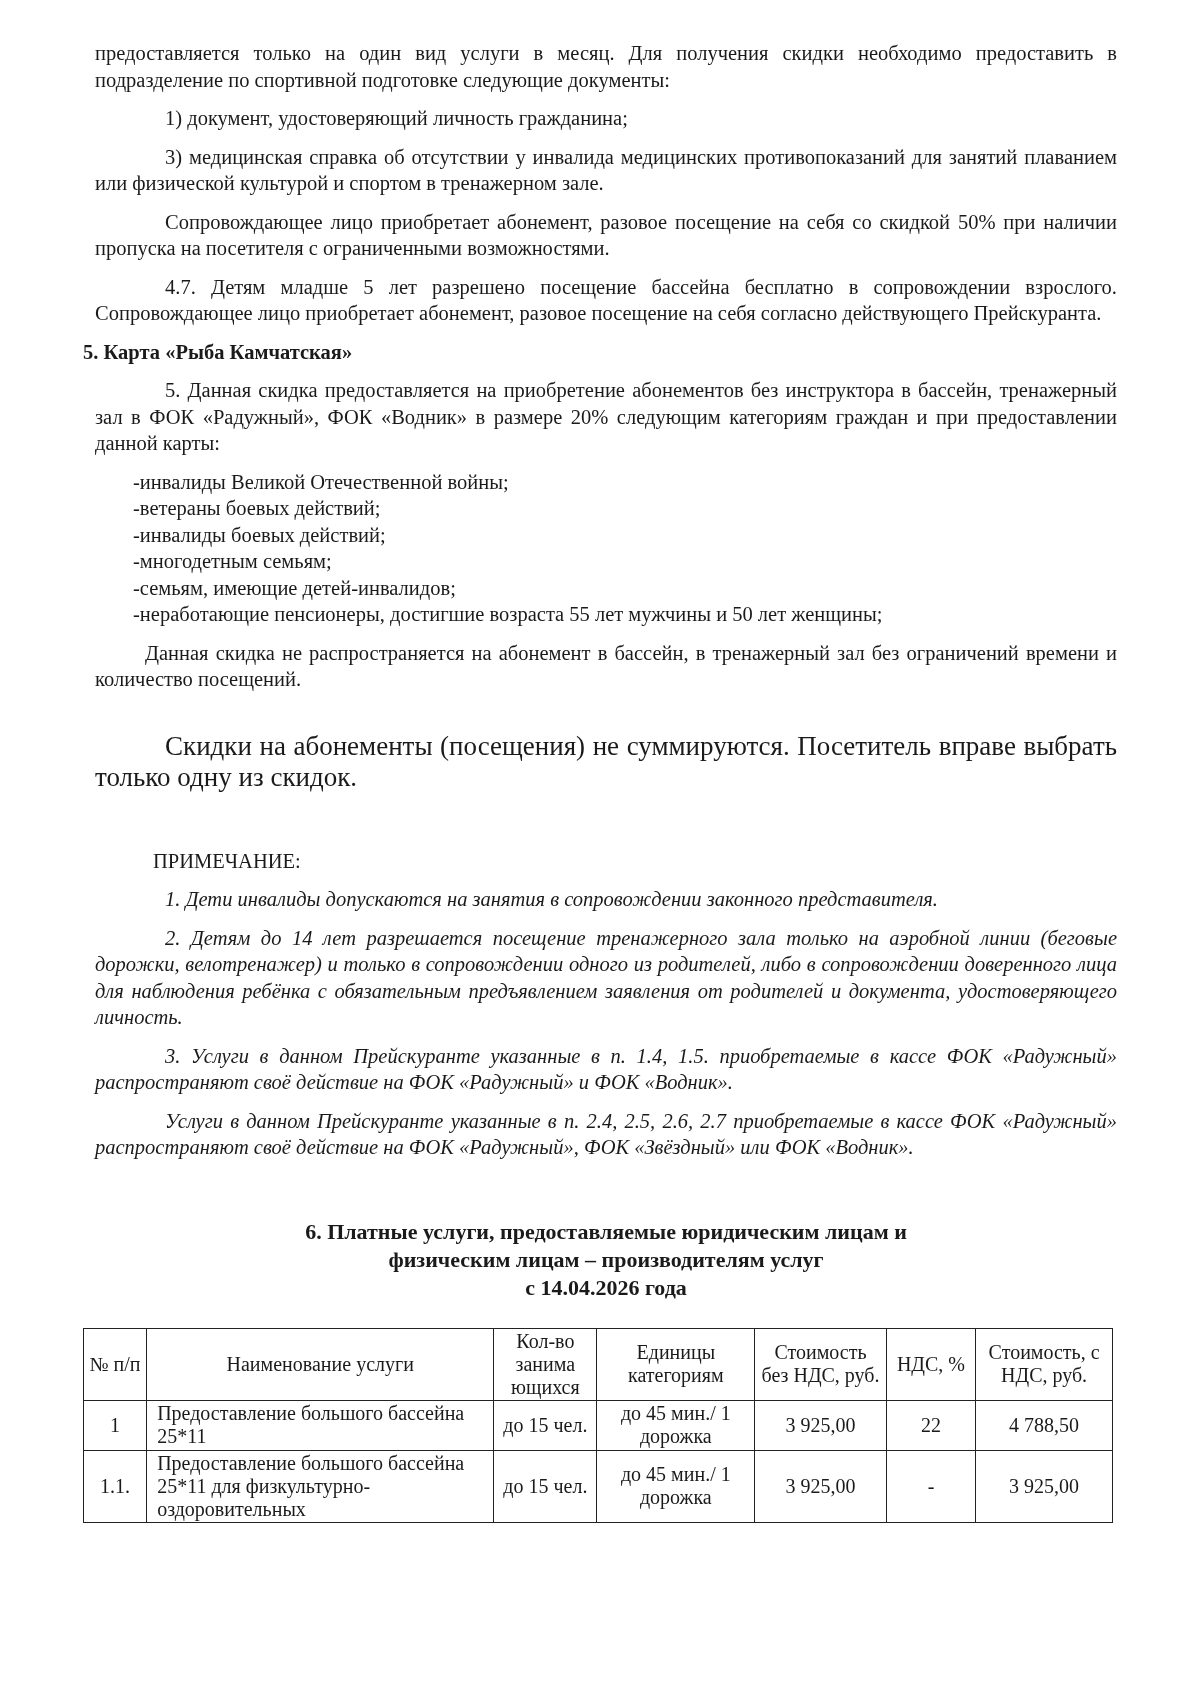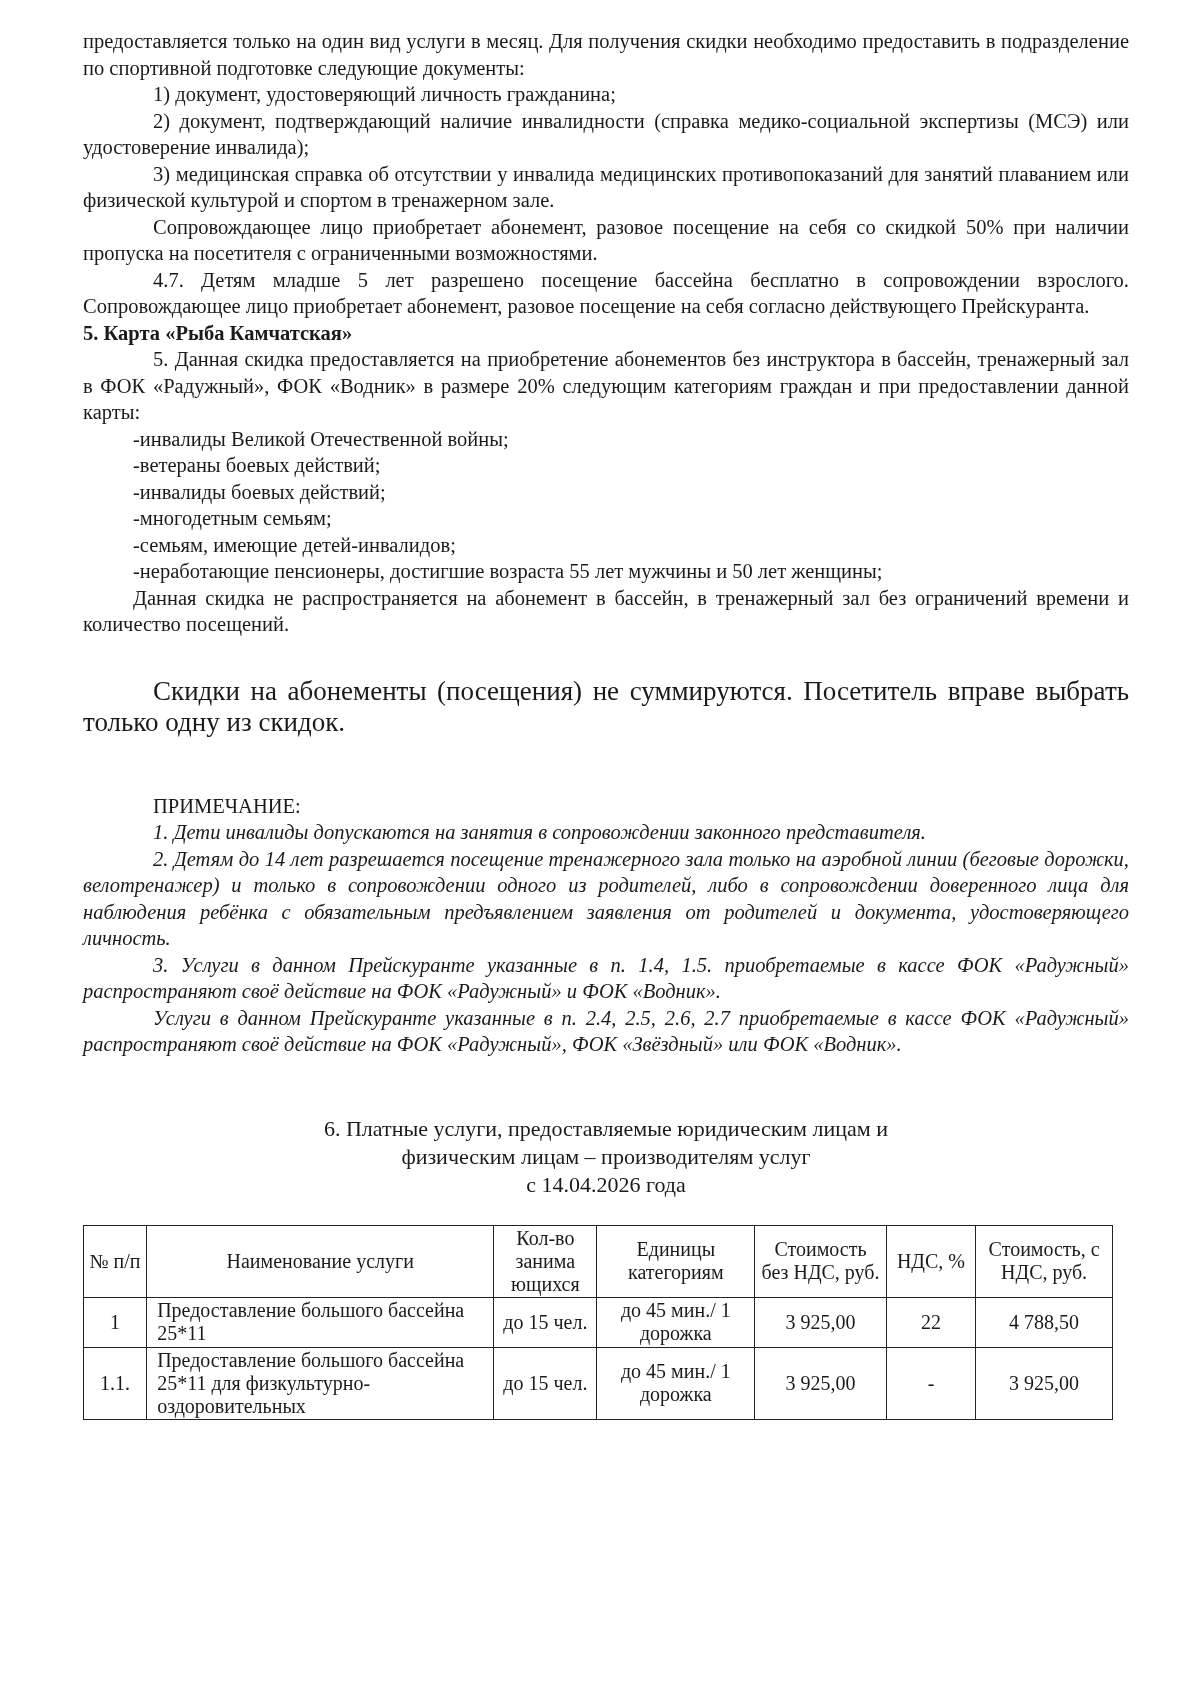--- a/index.html
+++ b/index.html
@@ -3,46 +3,45 @@
 <meta charset="utf-8">
 <style>
   html, body { margin: 0; padding: 0; background: #ffffff; }
   body {
     width: 1192px; height: 1684px; position: relative; overflow: hidden;
     font-family: "Liberation Serif", "DejaVu Serif", serif;
     color: #1a1a1a;
     font-size: 20.5px;
   }
   .page { position: absolute; left: 83px; top: 28px; width: 1046px; }
-  p { margin: 0; line-height: 26.5px; text-align: justify; }
+  p { margin: 12px; line-height: 26.5px; text-align: justify; }
   .indent { text-indent: 70px; }
   .list-item { padding-left: 50px; line-height: 26.5px; }
   .heading { font-weight: bold; line-height: 26.5px; }
   .notice { font-weight: normal; font-size: 27px; line-height: 31px; text-align: justify; text-indent: 70px; margin-top: 38px; }
   .note-title { padding-left: 70px; margin-top: 55px; line-height: 26.5px; }
   .note p { font-style: italic; }
-  .sec6-title { text-align: center; font-weight: normal; font-size: 22px; line-height: 28px; margin-top: 57px; }
+  .sec6-title { text-align: center; font-weight: bold; font-size: 22px; line-height: 28px; margin-top: 57px; }
   table.services {
     border-collapse: collapse; margin-top: 26px; width: 1030px;
     font-size: 20px;
   }
   table.services th, table.services td {
     border: 1.5px solid #222; text-align: center; vertical-align: middle;
     font-weight: normal; padding: 0 4px; line-height: 23px;
   }
   table.services td.name { text-align: left; padding-left: 10px; }
 </style>
 </head>
 <body>
 
 <div class="page">
 
   <p>предоставляется только на один вид услуги в месяц. Для получения скидки необходимо предоставить в подразделение по спортивной подготовке следующие документы:</p>
   <p class="indent">1) документ, удостоверяющий личность гражданина;</p>
-  <p class="indent">2) документ, подтверждающий наличие инвалидности (справка медико-социальной экспертизы (МСЭ) или удостоверение инвалида);</p>
   <p class="indent">3) медицинская справка об отсутствии у инвалида медицинских противопоказаний для занятий плаванием или физической культурой и спортом в тренажерном зале.</p>
   <p class="indent">Сопровождающее лицо приобретает абонемент, разовое посещение на себя со скидкой 50% при наличии пропуска на посетителя с ограниченными возможностями.</p>
   <p class="indent">4.7. Детям младше 5 лет разрешено посещение бассейна бесплатно в сопровождении взрослого. Сопровождающее лицо приобретает абонемент, разовое посещение на себя согласно действующего Прейскуранта.</p>
 
   <div class="heading">5. Карта «Рыба Камчатская»</div>
   <p class="indent">5. Данная скидка предоставляется на приобретение абонементов без инструктора в бассейн, тренажерный зал в ФОК «Радужный», ФОК «Водник» в размере 20% следующим категориям граждан и при предоставлении данной карты:</p>
   <div class="list-item">-инвалиды Великой Отечественной войны;</div>
   <div class="list-item">-ветераны боевых действий;</div>
   <div class="list-item">-инвалиды боевых действий;</div>
   <div class="list-item">-многодетным семьям;</div>

